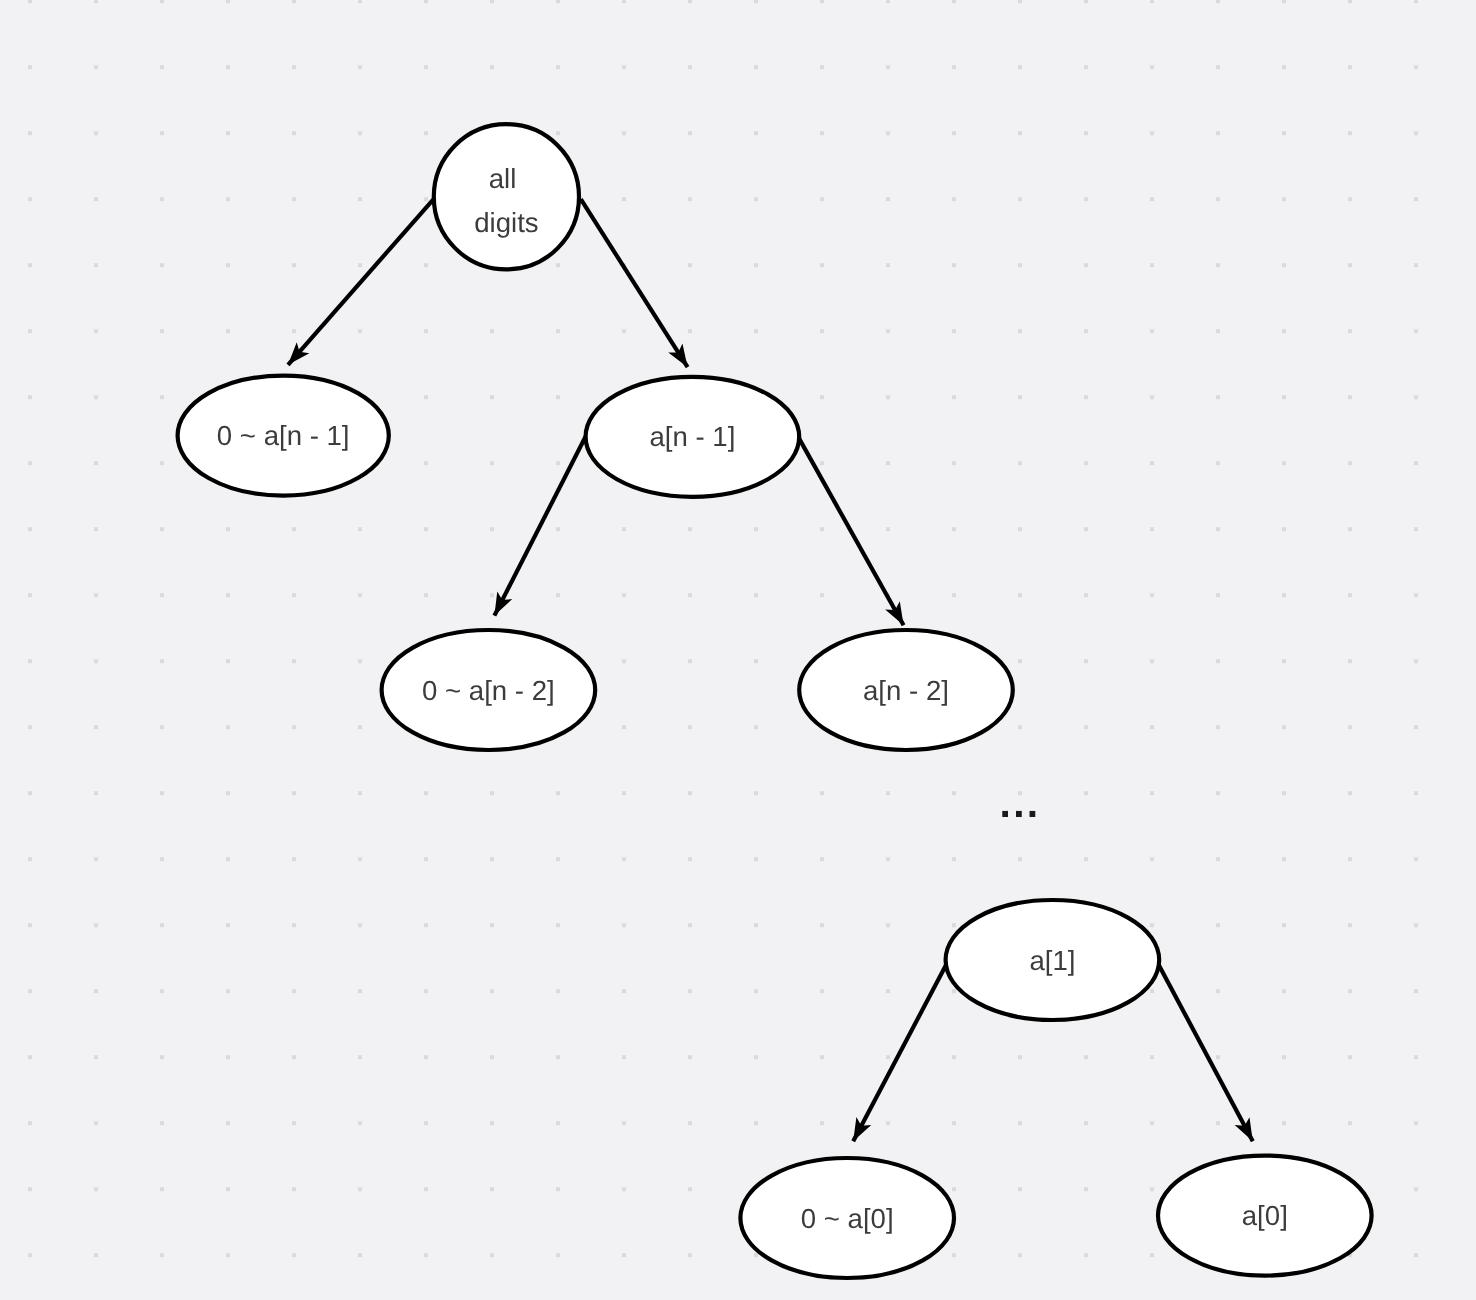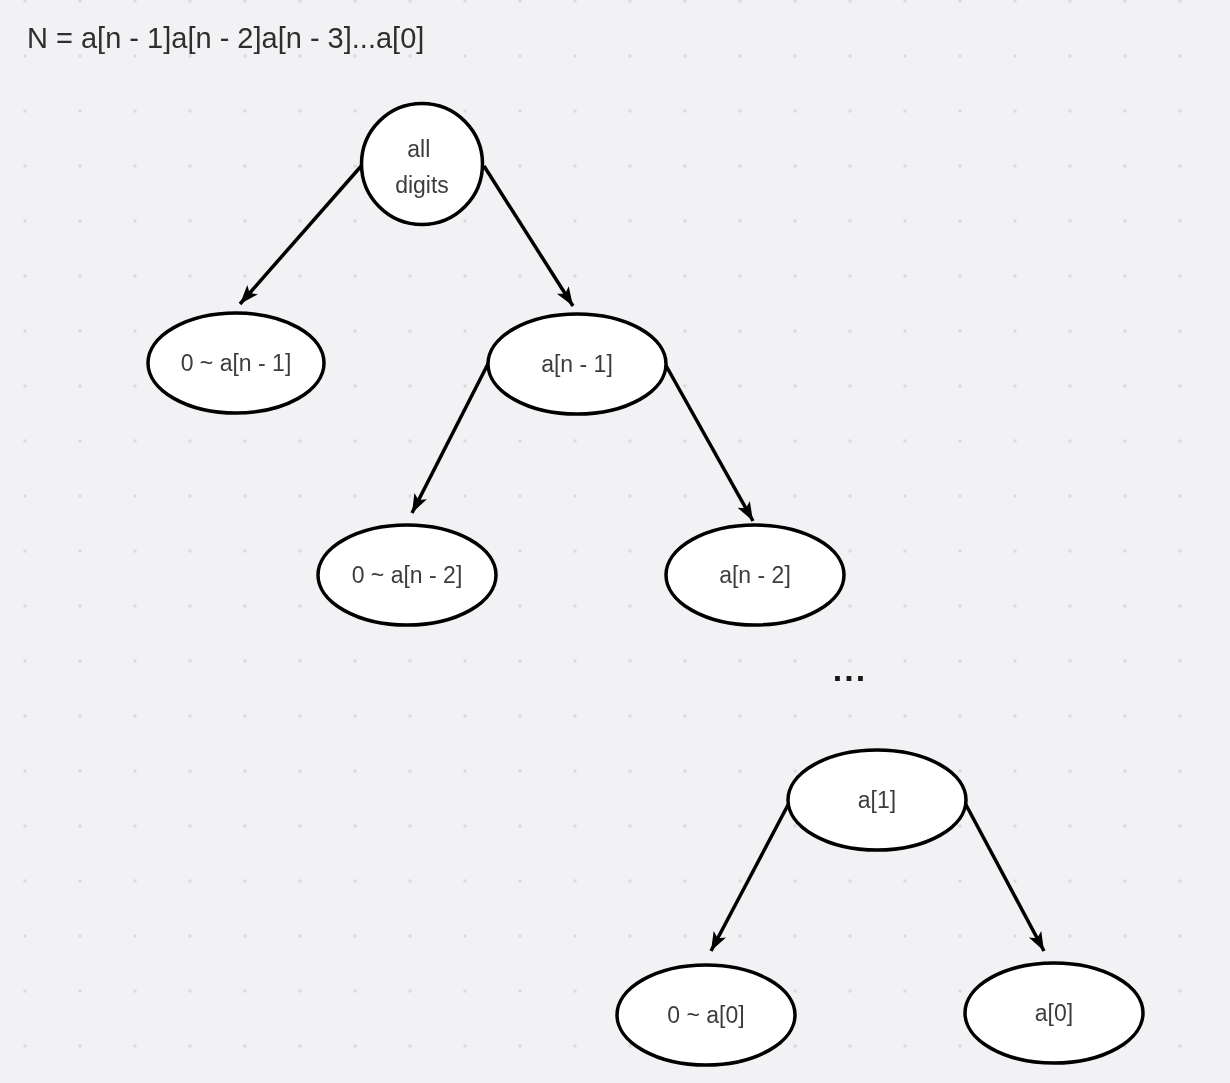--- a/index.html
+++ b/index.html
@@ -58,21 +58,20 @@
     letter-spacing: 2px;
     text-anchor: middle;
     font-family: "Liberation Sans", "DejaVu Sans", sans-serif;
   }
 </style>
 </head>
 <body>
 
 <div class="canvas">
 
-  <div class="formula-title">N = a[n - 1]a[n - 2]a[n - 3]...a[0]</div>
 
   <svg class="tree" width="1230" height="1083" viewBox="0 0 1230 1083" xmlns="http://www.w3.org/2000/svg">
 
     <defs>
       <marker id="arrow" markerUnits="userSpaceOnUse" markerWidth="21" markerHeight="16" viewBox="0 0 21 16" refX="20" refY="8" orient="auto">
         <path class="arrowhead" d="M1,1 L20,8 L1,15 L5.5,8 Z"></path>
       </marker>
     </defs>
 
     <line class="edge" x1="363" y1="164" x2="240" y2="304" marker-end="url(#arrow)"></line>

